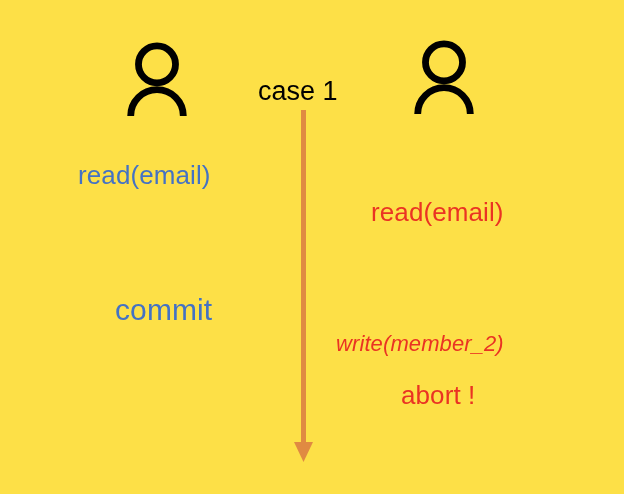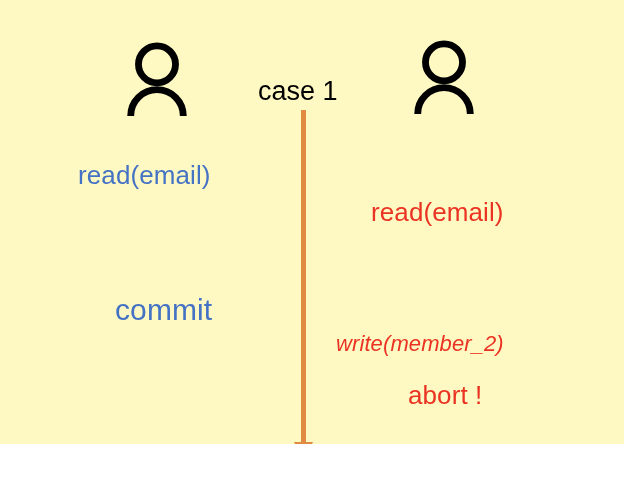--- a/index.html
+++ b/index.html
@@ -46,21 +46,21 @@
   #divider-arrow {
     position: absolute;
   }
   #divider-arrow svg {
     display: block;
   }
 </style>
 </head>
 <body>
 
-<div id="canvas" style="width: 624px; height: 444px; background: #fef9c3;">
+<div id="canvas" style="width: 624px; height: 494px; background: #fde047;">
 
   <div class="person-icon" id="actor-left" style="left: 126px; top: 40px;">
     <svg width="62" height="76" viewBox="0 0 62 78" aria-hidden="true">
       <circle cx="31" cy="25" r="19" fill="none" stroke="#000000" stroke-width="7"></circle>
       <path d="M 4 78 A 27 27 0 0 1 58 78" fill="none" stroke="#000000" stroke-width="7"></path>
     </svg>
   </div>
 
   <div class="person-icon" id="actor-right" style="left: 413px; top: 38px;">
     <svg width="62" height="76" viewBox="0 0 62 78" aria-hidden="true">
@@ -76,15 +76,15 @@
       <line id="divider-arrow-line" stroke-linecap="butt" x1="11.5" y1="2" x2="11.5" y2="336" stroke="#E08A42" stroke-width="5"></line>
       <polygon id="divider-arrow-head" points="2,334 21,334 11.5,354" fill="#E08A42"></polygon>
     </svg>
   </div>
 
   <div class="txn-label txn-left" id="t1-op0" style="left: 78px; top: 160px; font-size: 26px; color: rgb(68, 114, 196);">read(email)</div>
   <div class="txn-label txn-left" id="t1-op2" style="left: 115px; top: 293px; font-size: 30px; color: rgb(68, 114, 196);">commit</div>
 
   <div class="txn-label txn-right" id="t2-op0" style="left: 371px; top: 197px; font-size: 26px; color: rgb(234, 51, 35);">read(email)</div>
   <div class="txn-label txn-right" id="t2-op1" style="left: 336px; top: 331px; font-size: 22px; color: rgb(234, 51, 35); font-style: italic;">write(member_2)</div>
-  <div class="txn-label txn-right" id="t2-op2" style="left: 401px; top: 380px; font-size: 26px; color: rgb(234, 51, 35); margin-left: 7px;">abort !</div>
+  <div class="txn-label txn-right" id="t2-op2" style="left: 401px; top: 380px; font-size: 26px; color: rgb(234, 51, 35);">abort !</div>
 
 </div>
 
 </body></html>

